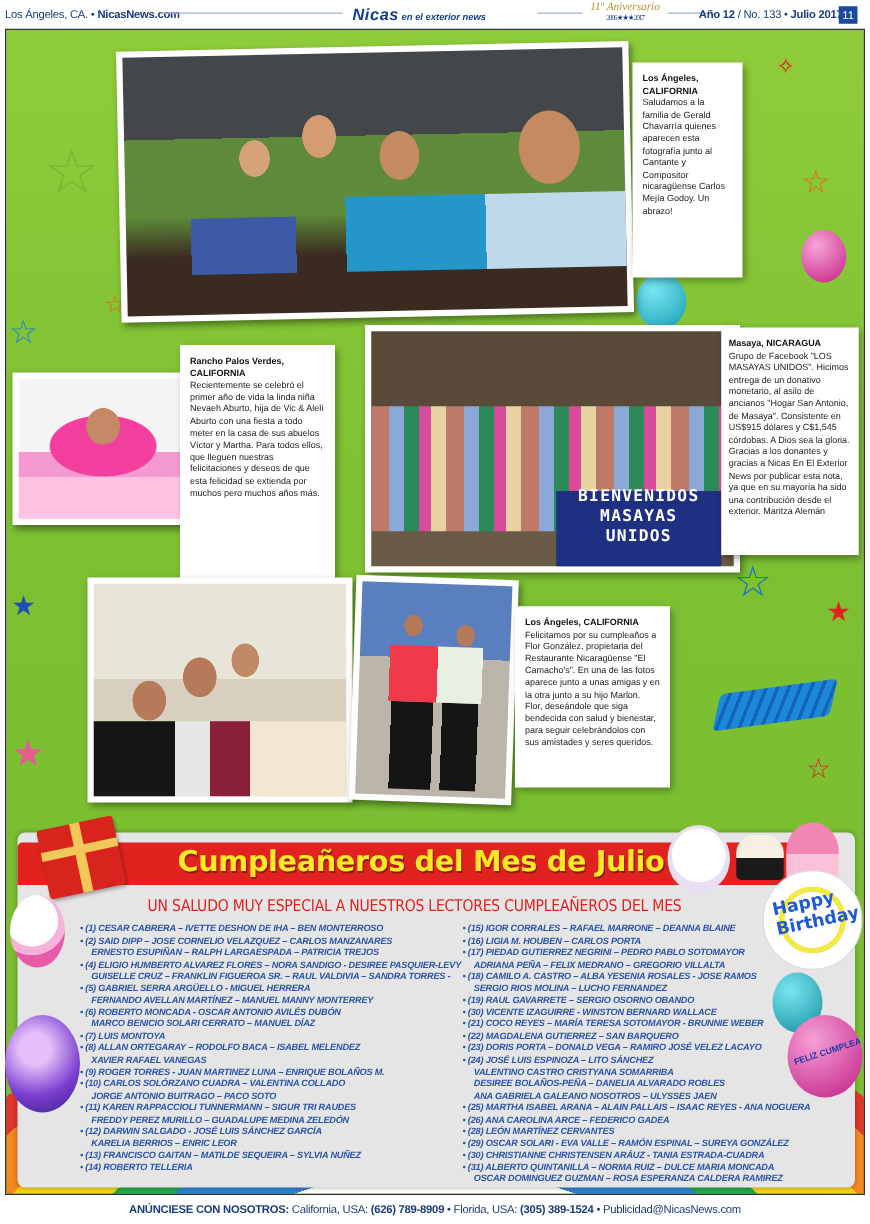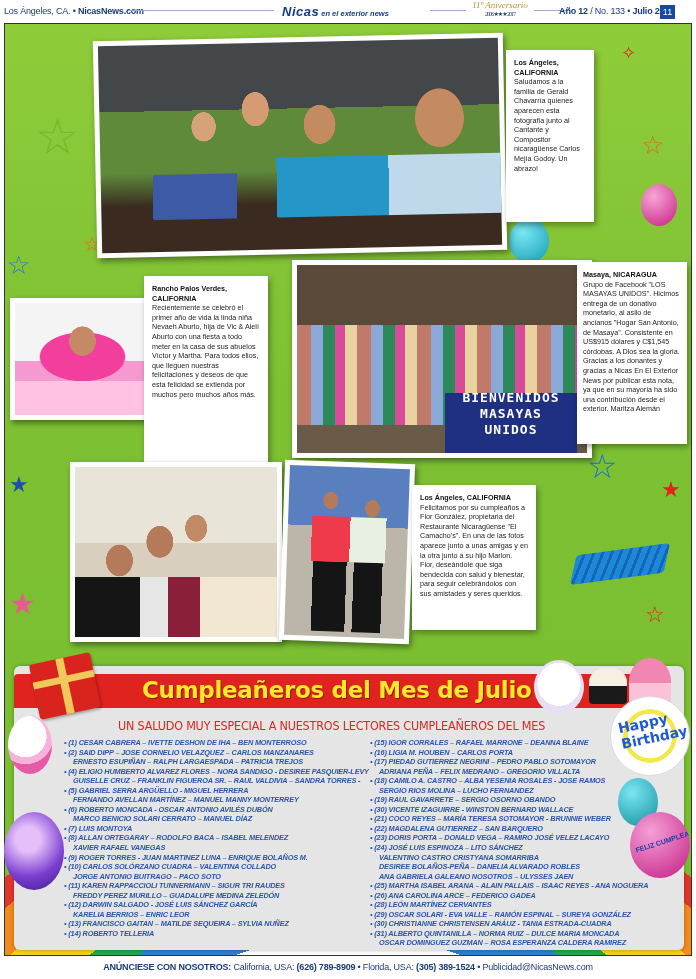--- a/index.html
+++ b/index.html
@@ -11,21 +11,21 @@
 .hdr .loc{position:absolute;left:4px;top:6px;font-family:"Liberation Sans",sans-serif;letter-spacing:-.2px}
 .hdr .loc b{font-weight:bold}
 .hdr .brand{position:absolute;left:282px;top:4px;font-style:italic;font-weight:bold;color:#123c8c}
 .hdr .brand .n{font-size:13px;letter-spacing:.5px}
 .hdr .brand .s{font-size:7.5px}
 .hdr .anni{position:absolute;left:468px;top:0px;width:64px;height:20px;text-align:center;color:#b8902a;font-style:italic;font-family:"Liberation Serif",serif;font-size:9px}
 .hdr .anni .st{display:block;font-size:6px;color:#1a3b7a;letter-spacing:-1px;font-style:normal}
 .hdr .rule{position:absolute;top:10px;height:1px;background:#9db0d0}
 .hdr .issue{position:absolute;right:22px;top:6px;letter-spacing:-.2px}
 .hdr .issue b{font-weight:bold}
-.hdr .pg{position:absolute;right:21px;top:5px;width:15px;height:14px;background:#1a4a9c;color:#fff;font-weight:normal;font-size:9px;text-align:center;line-height:14px}
+.hdr .pg{position:absolute;right:10px;top:5px;width:15px;height:14px;background:#1a4a9c;color:#fff;font-weight:normal;font-size:9px;text-align:center;line-height:14px}
 
 
 .bg{position:absolute;left:4px;top:23px;width:688px;height:933px;border:1px solid #333;overflow:hidden;
  background:
   radial-gradient(ellipse 700px 520px at 50% 118%, #ffffff 0 36%, #2f7fcf 36% 44%, #21a84a 44% 49%, #f6d11a 49% 58%, #f28a1e 58% 64%, #e3362a 64% 68%, transparent 68%),
   linear-gradient(180deg,#8fcc3a 0%,#7dc133 40%,#79be30 100%)}
 .star{position:absolute;font-size:26px;line-height:1}
 
 
 .photo{position:absolute;background:#fff;padding:5px;box-shadow:2px 3px 6px rgba(0,0,0,.45)}

